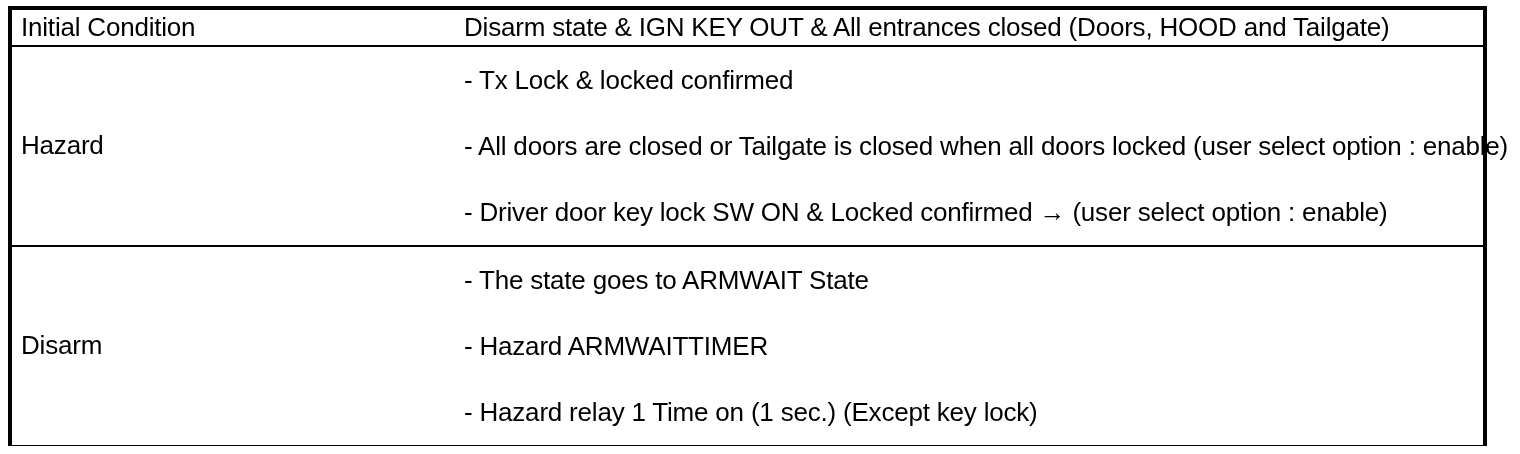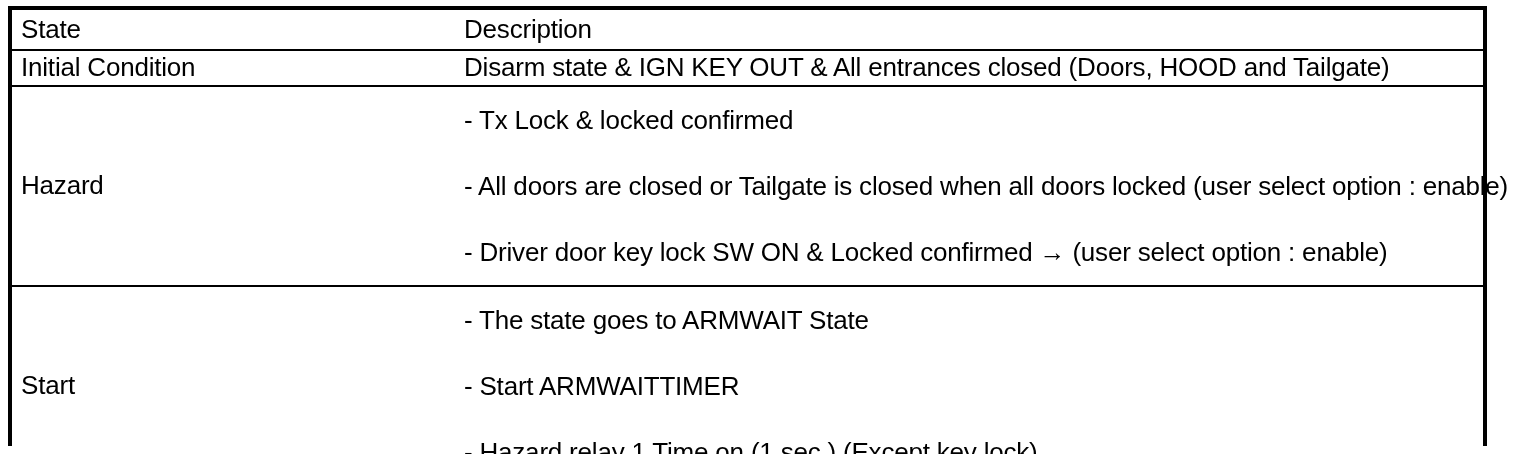--- a/index.html
+++ b/index.html
@@ -127,32 +127,20 @@
 <div class="page">
 
   <div class="spec-table">
     <table>
       <colgroup>
         <col class="col-state">
         <col class="col-desc">
       </colgroup>
       <tbody>
 
-        <tr class="row-header">
-          <td class="cell-state">
-            <div class="single-line">
-              <span class="cell-text">State</span>
-            </div>
-          </td>
-          <td class="cell-desc">
-            <div class="single-line">
-              <span class="cell-text">Description</span>
-            </div>
-          </td>
-        </tr>
 
         <tr class="row-initial">
           <td class="cell-state">
             <div class="single-line">
               <span class="cell-text">Initial Condition</span>
             </div>
           </td>
           <td class="cell-desc">
             <div class="single-line">
               <span class="cell-text">Disarm state &amp; IGN KEY OUT &amp; All entrances closed (Doors, HOOD and Tailgate)</span>
@@ -171,27 +159,27 @@
               <div class="bullet-line first">- Tx Lock &amp; locked confirmed</div>
               <div class="bullet-line">- All doors are closed or Tailgate is closed when all doors locked (user select option : enable)</div>
               <div class="bullet-line">- Driver door key lock SW ON &amp; Locked confirmed → (user select option : enable)</div>
             </div>
           </td>
         </tr>
 
         <tr class="row-action">
           <td class="cell-state">
             <div class="single-line">
-              <span class="cell-text">Start</span>
+              <span class="cell-text">Disarm</span>
             </div>
           </td>
           <td class="cell-desc">
             <div class="bullet-list">
               <div class="bullet-line first">- The state goes to ARMWAIT State</div>
-              <div class="bullet-line">- Start ARMWAITTIMER</div>
+              <div class="bullet-line">- Hazard ARMWAITTIMER</div>
               <div class="bullet-line">- Hazard relay 1 Time on (1 sec.) (Except key lock)</div>
             </div>
           </td>
         </tr>
 
       </tbody>
     </table>
   </div>
 
 </div>

